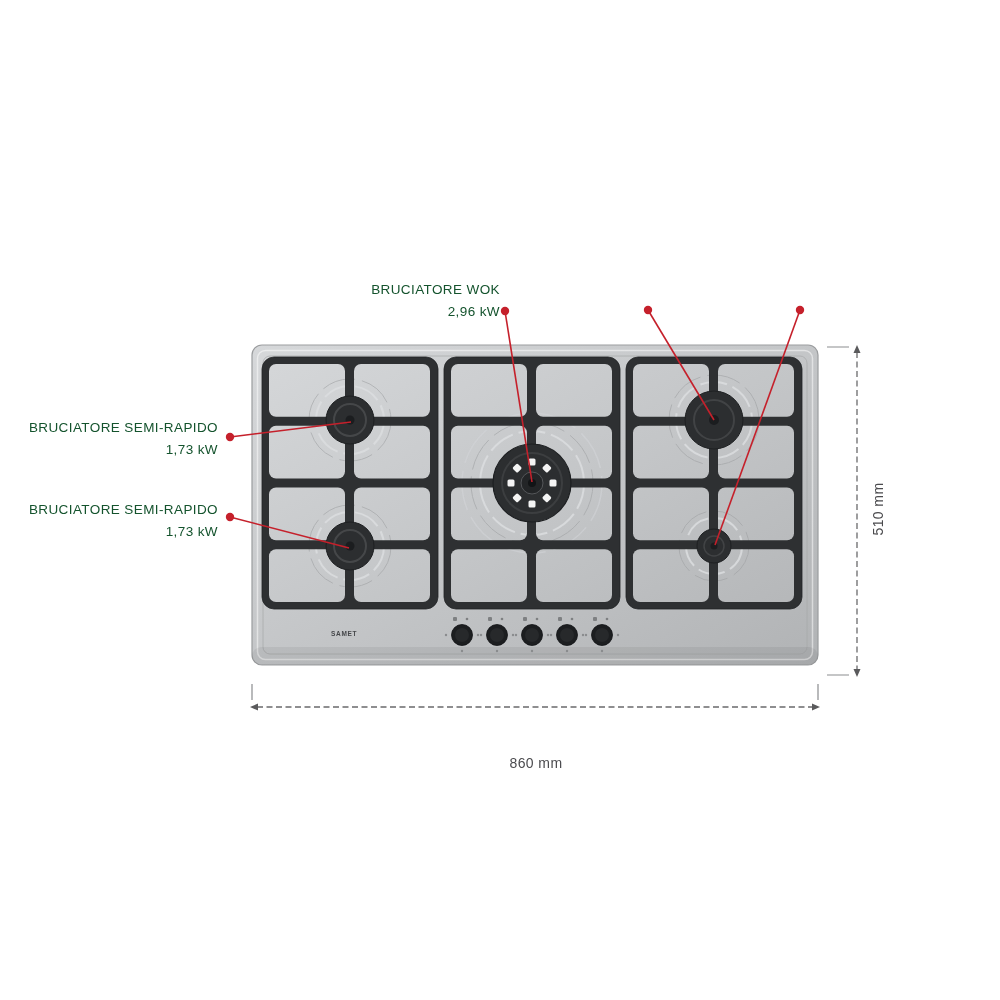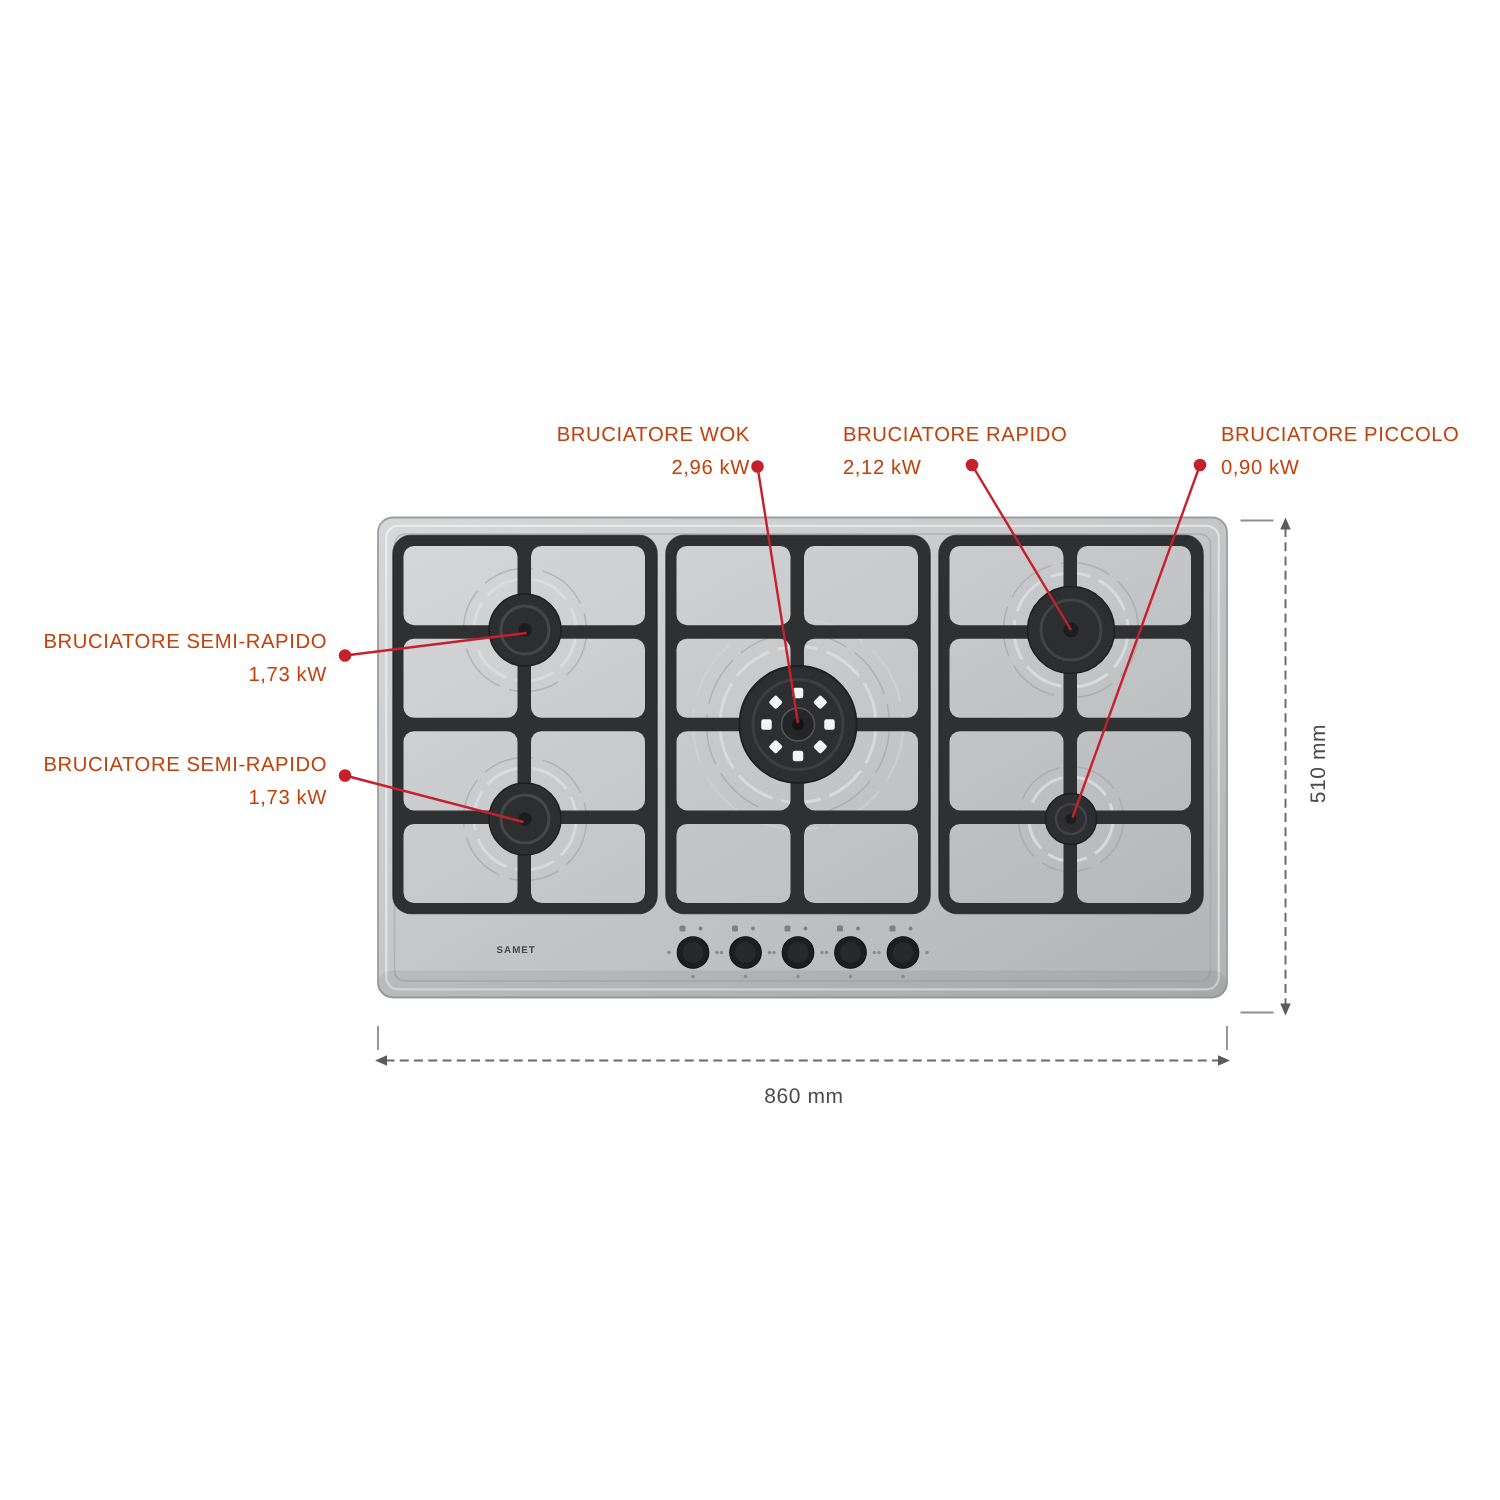--- a/index.html
+++ b/index.html
@@ -2,21 +2,21 @@
 <html><head>
 <meta charset="utf-8">
 <style>
   html,body{margin:0;padding:0;background:#ffffff;}
   #stage{
     position:relative;width:1000px;height:1000px;background:#ffffff;overflow:hidden;
     font-family:"Liberation Sans", sans-serif;
   }
   svg{position:absolute;left:0;top:0;}
   .label{
-    position:absolute;font-size:13.5px;line-height:22px;color:#c2410c;
+    position:absolute;font-size:13.5px;line-height:22px;color:#14532d;
     letter-spacing:.4px;white-space:nowrap;font-weight:400;
   }
   .label.align-right{text-align:right;}
   .dim-label{
     position:absolute;font-size:14px;color:#4b4b4e;letter-spacing:.4px;
     text-align:center;white-space:nowrap;
   }
   .dim-label.vertical{transform:rotate(-90deg);transform-origin:center center;}
   .brand{
     position:absolute;font-size:6.5px;font-weight:bold;color:#45474a;
@@ -216,39 +216,31 @@
       <path d="M250 707 L258 703.5 L258 710.5 Z" fill="#5a5a5c"></path>
       <path d="M820 707 L812 703.5 L812 710.5 Z" fill="#5a5a5c"></path>
     </g>
   </svg>
 
   <div class="label align-right" style="right:500px;top:279px">
     <div>BRUCIATORE WOK</div>
     <div>2,96 kW</div>
   </div>
 
-  <div class="label" style="left:562px;top:279px">
-    <div>BRUCIATORE RAPIDO</div>
-    <div>2,12 kW</div>
-  </div>
-
-  <div class="label" style="left:814px;top:279px">
-    <div>BRUCIATORE PICCOLO</div>
-    <div>0,90 kW</div>
-  </div>
+
 
   <div class="label align-right" style="right:782px;top:417px">
     <div>BRUCIATORE SEMI-RAPIDO</div>
     <div>1,73 kW</div>
   </div>
 
   <div class="label align-right" style="right:782px;top:499px">
     <div>BRUCIATORE SEMI-RAPIDO</div>
     <div>1,73 kW</div>
   </div>
 
-  <div class="dim-label" style="left:486px;top:722px;width:100px">860 mm</div>
+  <div class="dim-label" style="left:486px;top:755px;width:100px">860 mm</div>
 
   <div class="dim-label vertical" style="left:828px;top:499px;width:100px;height:20px;line-height:20px">510 mm</div>
 
   <div class="brand" style="left:331px;top:630px">SAMET</div>
 
 </div>
 
 </body></html>

